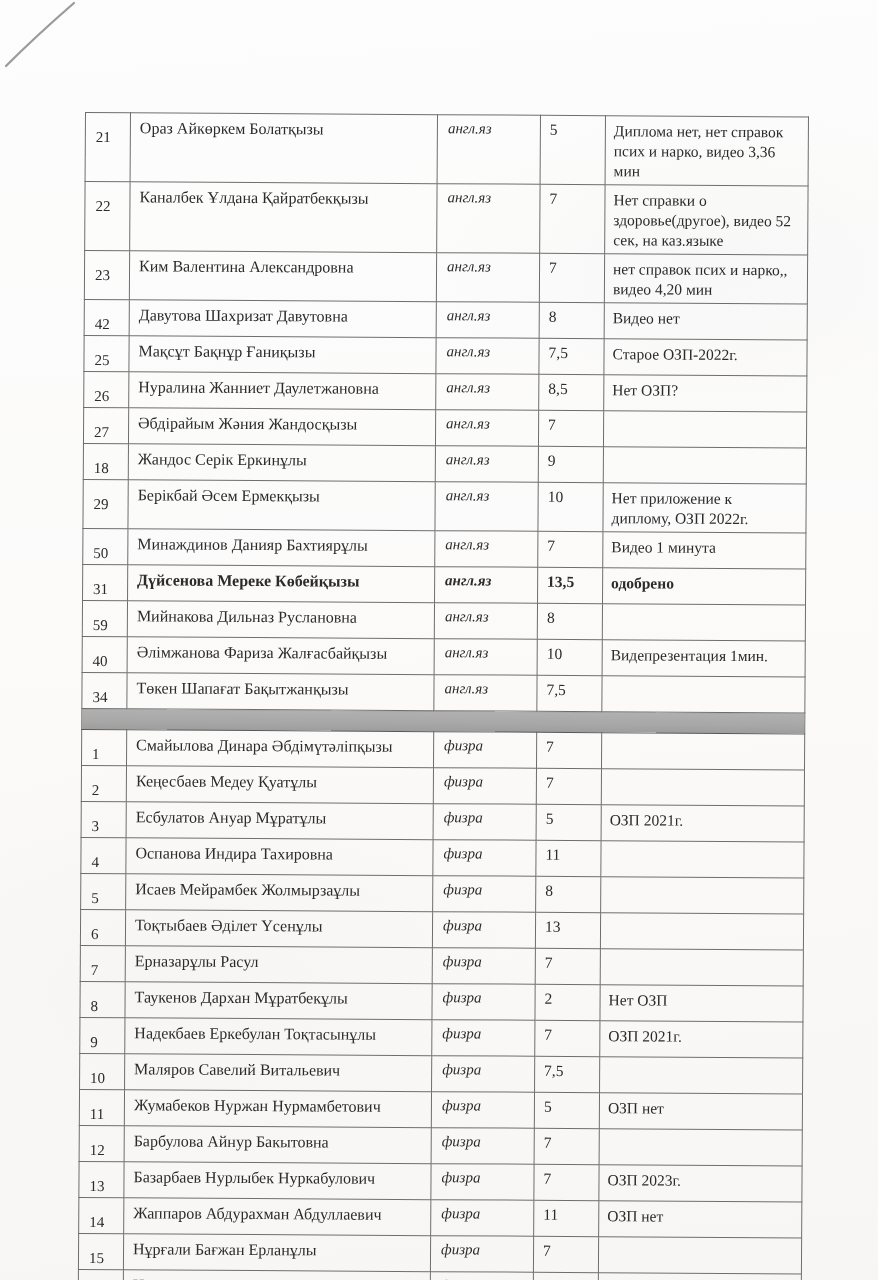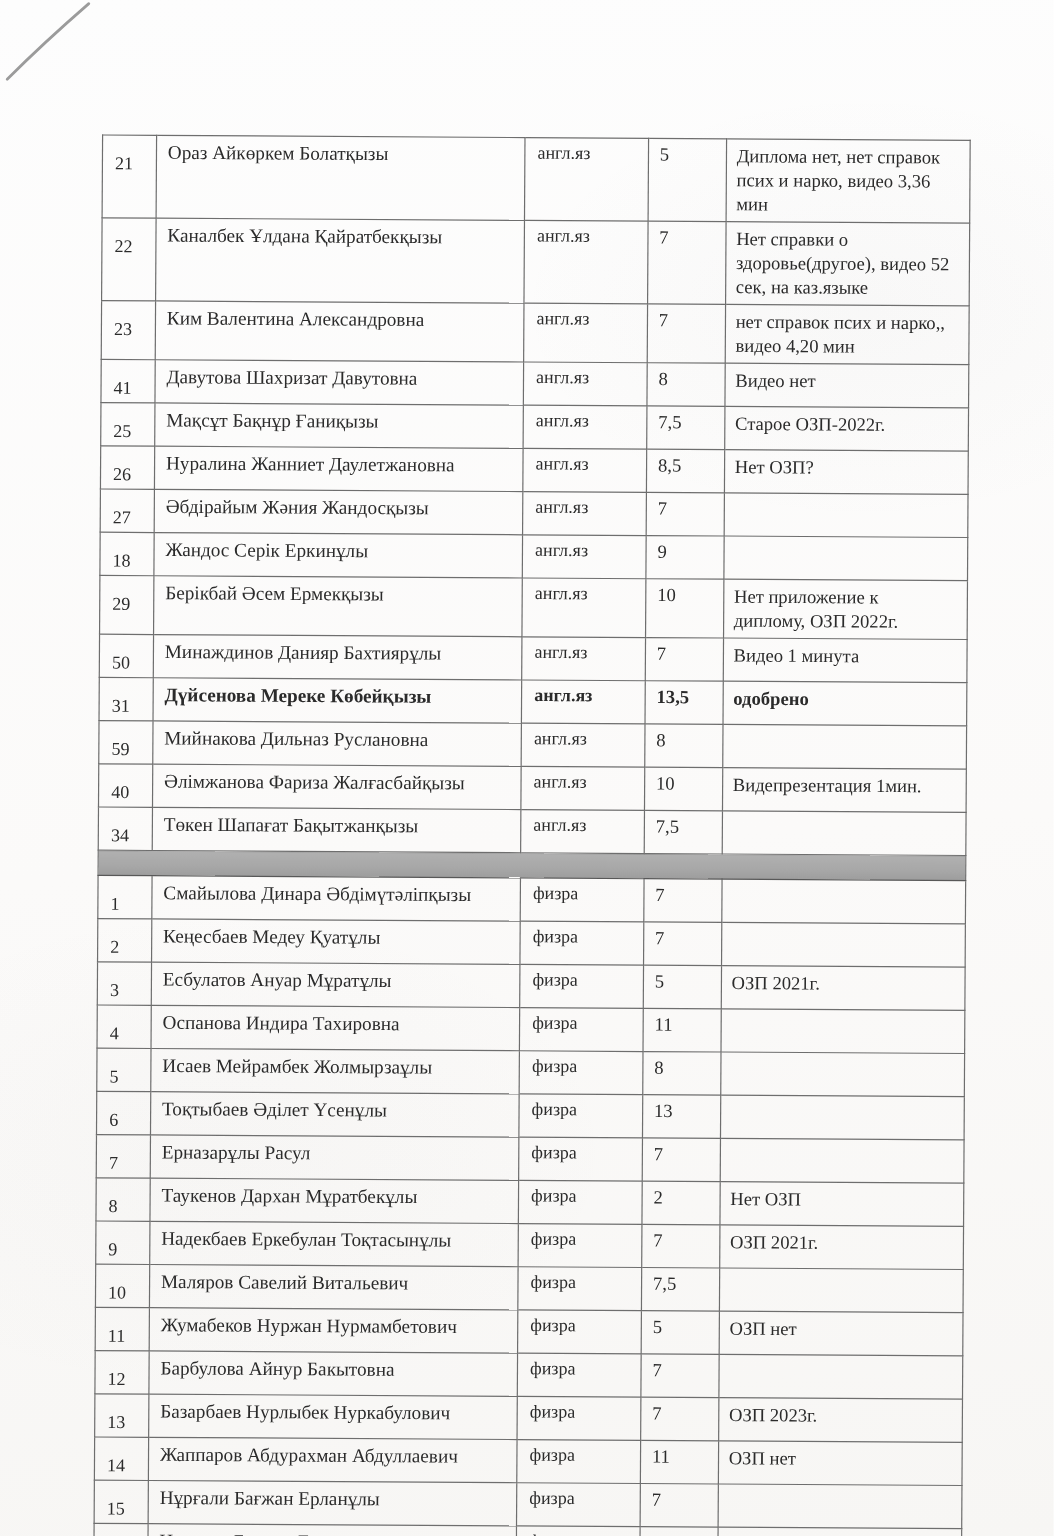--- a/index.html
+++ b/index.html
@@ -50,20 +50,21 @@
     font-size: 15px;
   }
   td.cell-name {
     padding: 5px 8px 3px 9px;
     font-size: 16px;
     line-height: 20px;
   }
   td.cell-subject {
     padding: 5px 2px 2px 10px;
     font-size: 15px;
+    font-style: italic;
   }
   td.cell-score {
     padding: 5px 2px 2px 9px;
     font-size: 15.5px;
   }
   td.cell-note {
     padding: 5px 14px 3px 8px;
     font-size: 15.5px;
     line-height: 20px;
   }
@@ -115,21 +116,21 @@
     <td class="cell-note">Нет справки о здоровье(другое), видео 52 сек, на каз.языке</td>
   </tr>
       <tr>
     <td class="cell-num">23</td>
     <td class="cell-name">Ким Валентина Александровна</td>
     <td class="cell-subject">англ.яз</td>
     <td class="cell-score">7</td>
     <td class="cell-note">нет справок псих и нарко,, видео 4,20 мин</td>
   </tr>
       <tr>
-    <td class="cell-num">41</td>
+    <td class="cell-num">42</td>
     <td class="cell-name">Давутова Шахризат Давутовна</td>
     <td class="cell-subject">англ.яз</td>
     <td class="cell-score">8</td>
     <td class="cell-note">Видео нет</td>
   </tr>
       <tr>
     <td class="cell-num">25</td>
     <td class="cell-name">Мақсұт Бақнұр Ғаниқызы</td>
     <td class="cell-subject">англ.яз</td>
     <td class="cell-score">7,5</td>

